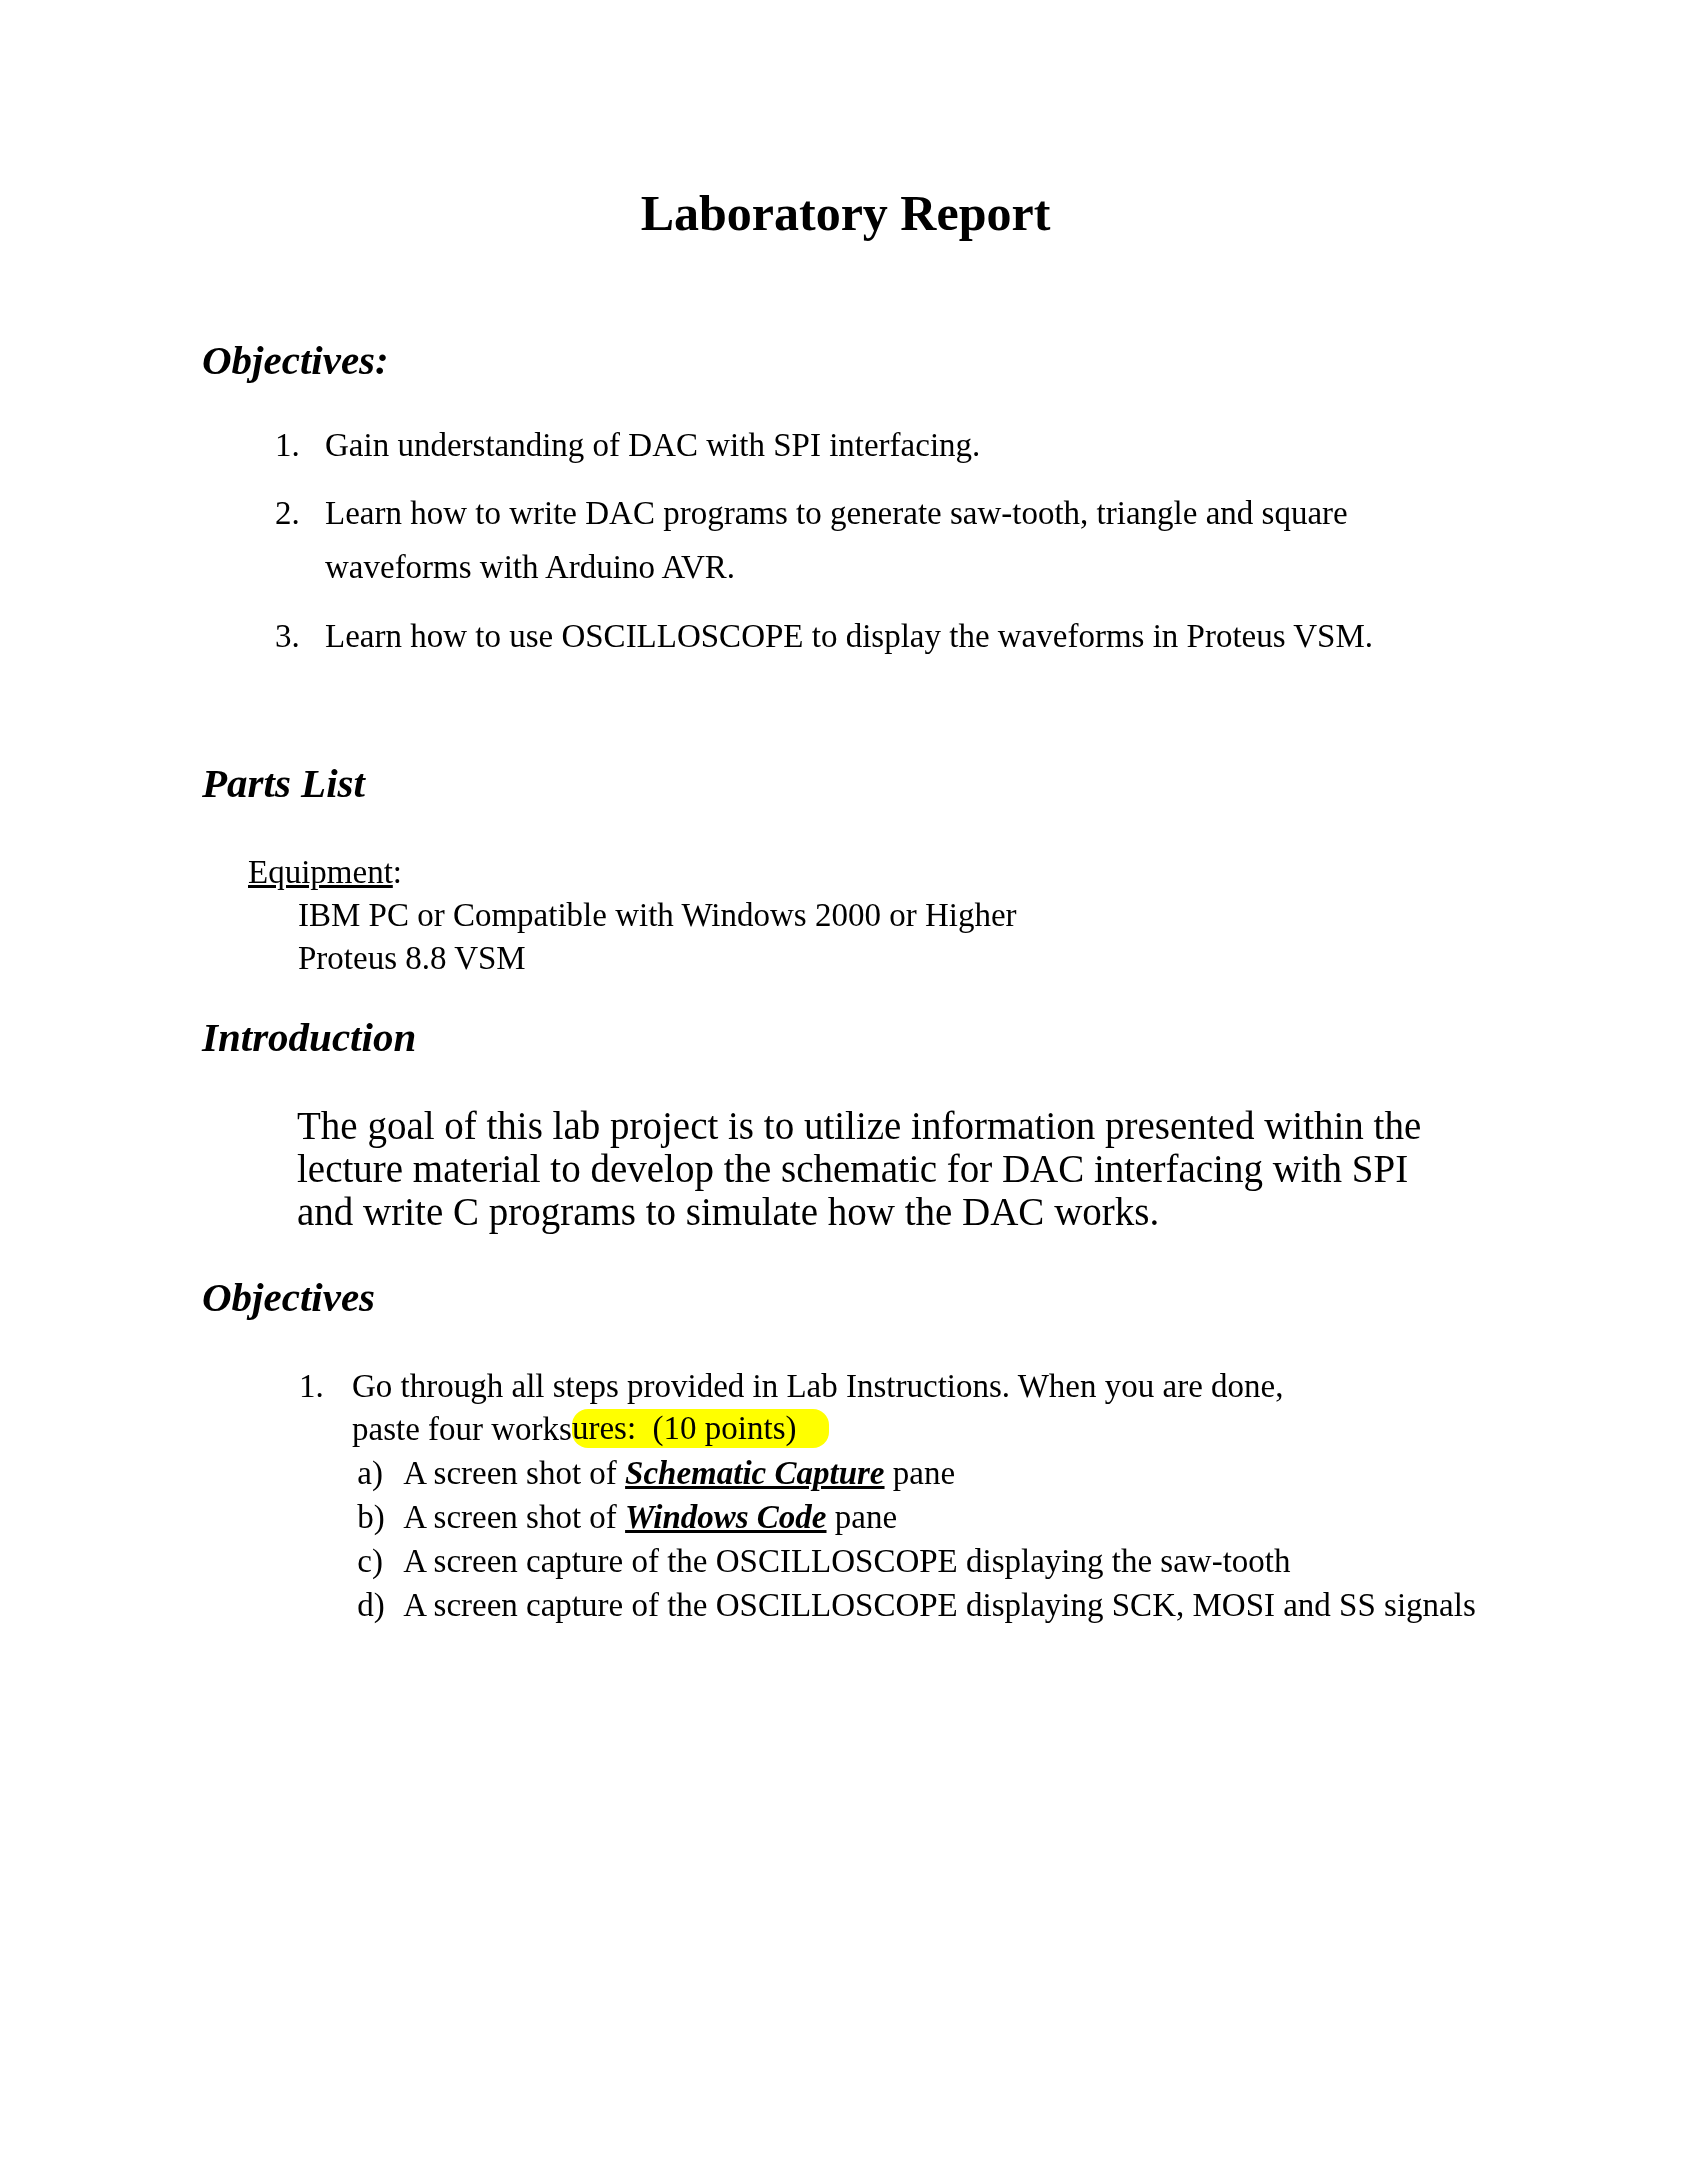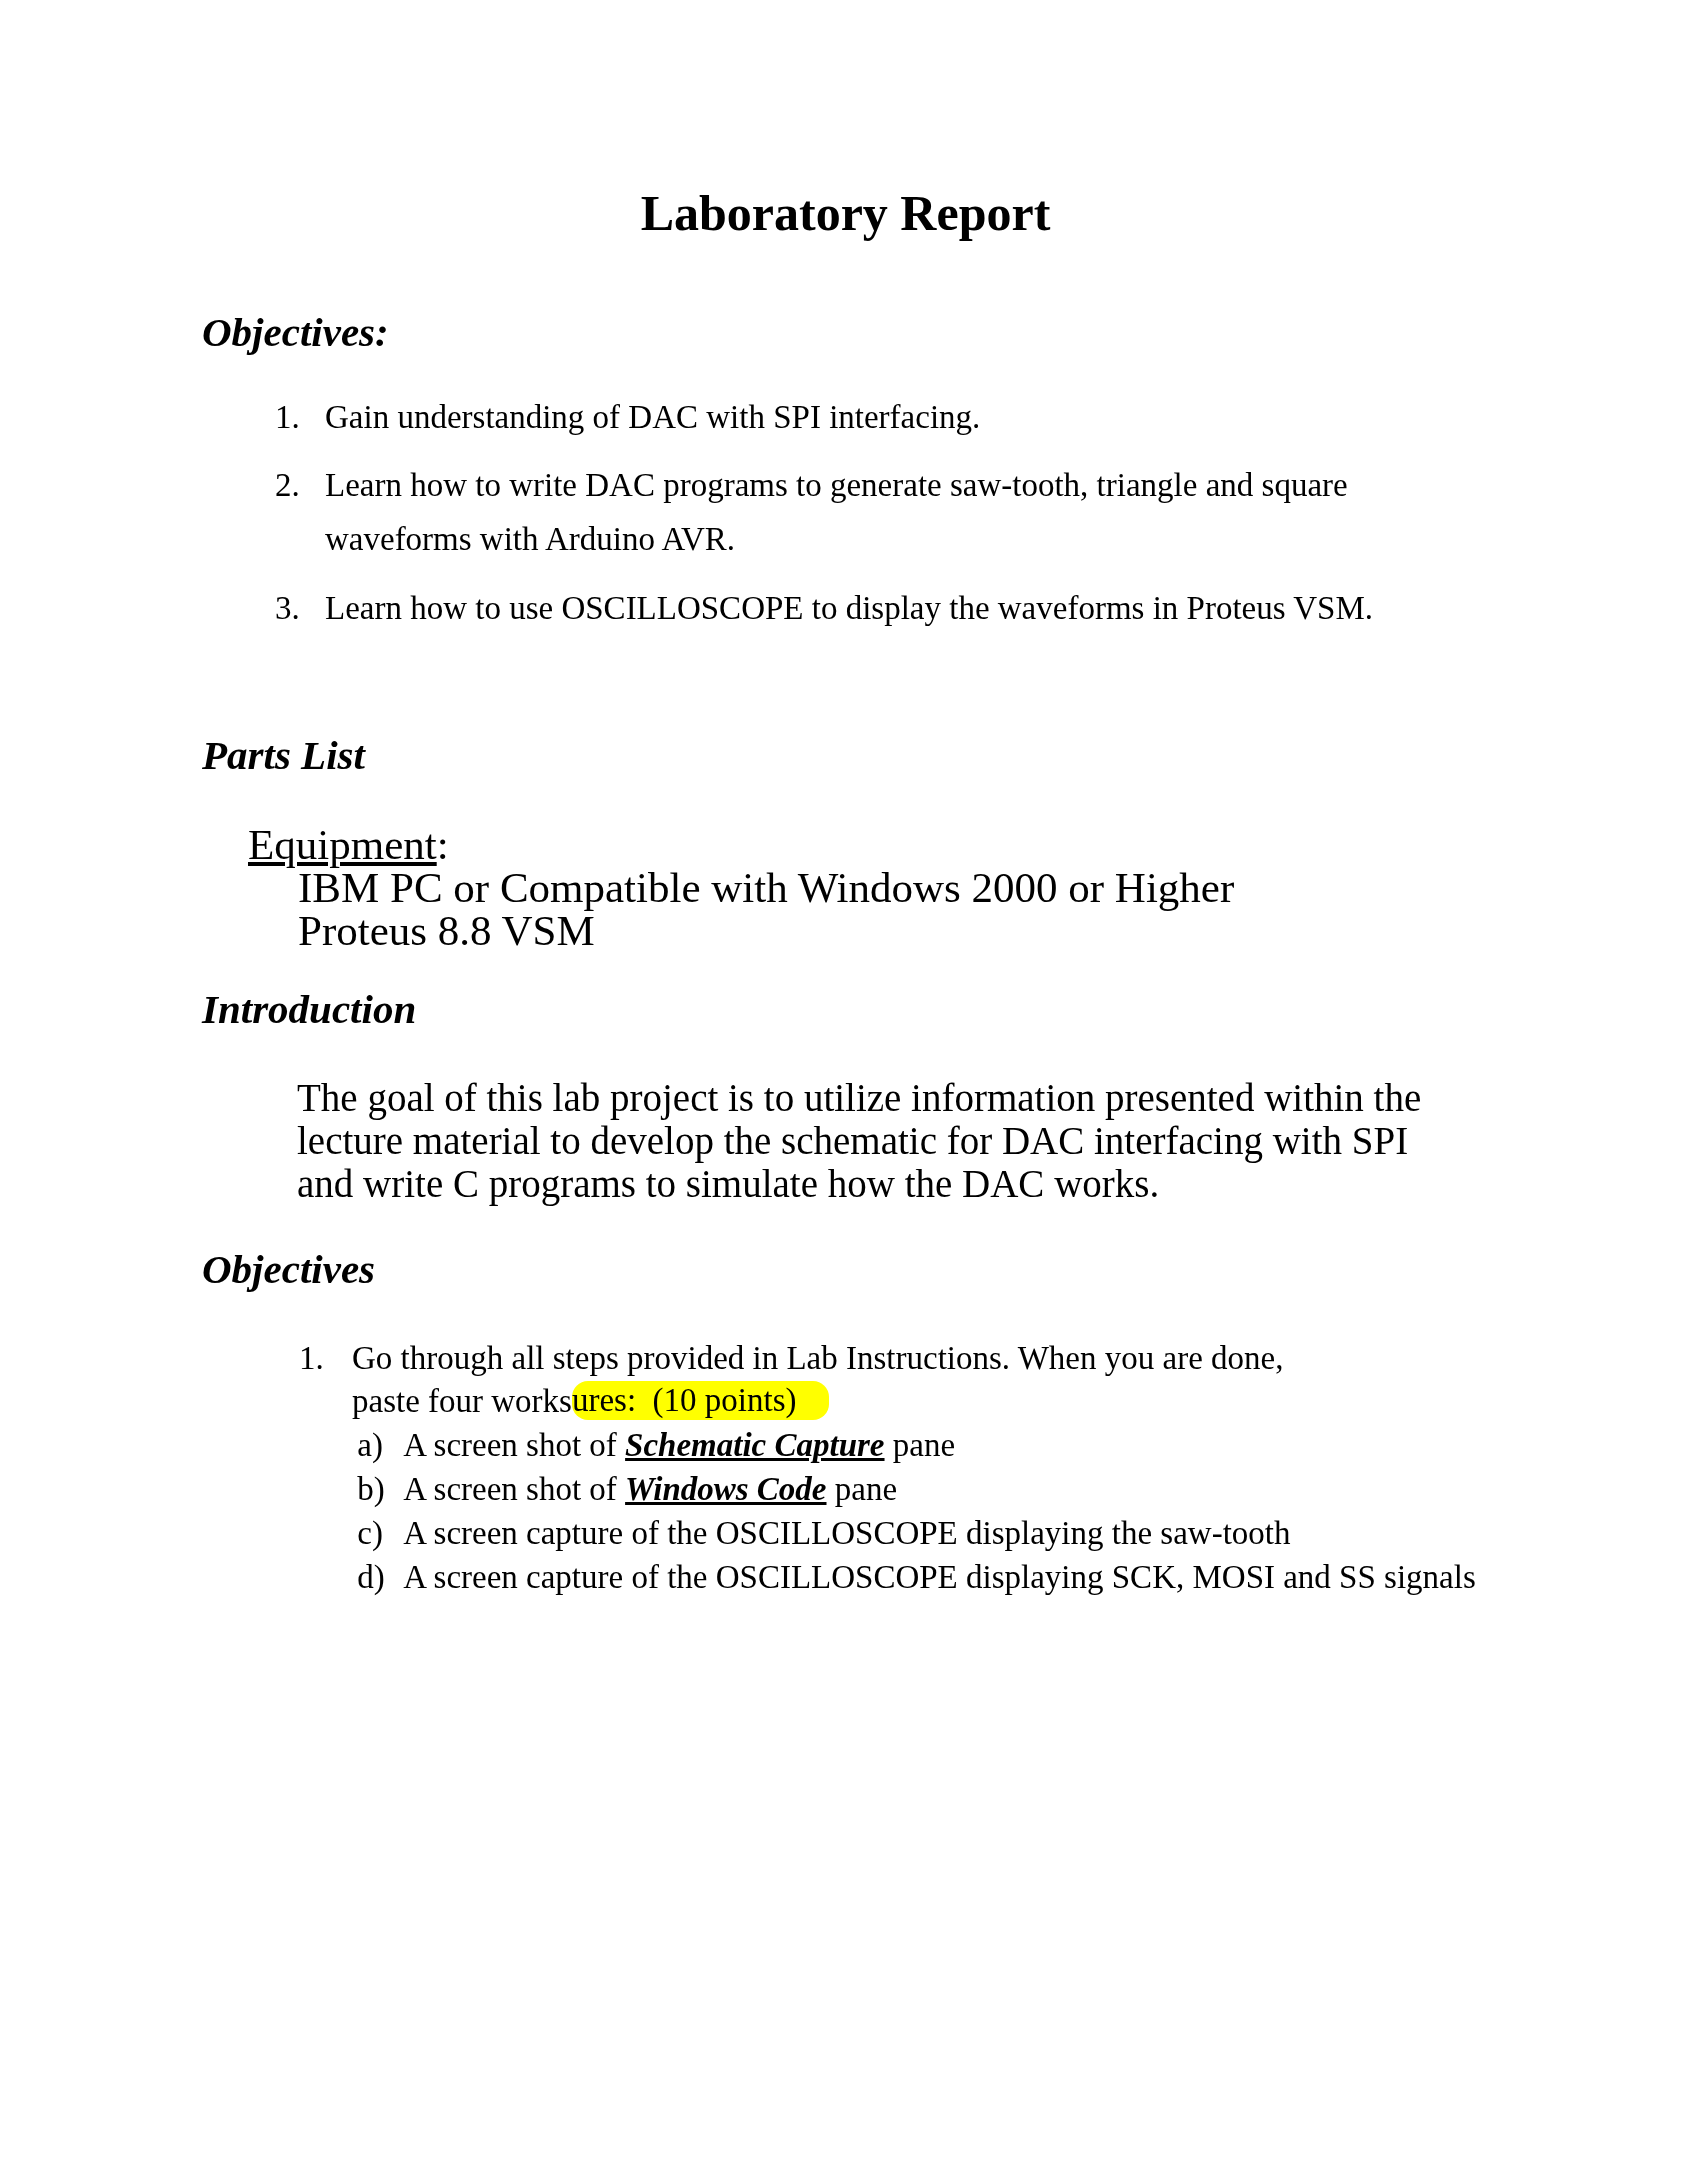--- a/index.html
+++ b/index.html
@@ -17,21 +17,21 @@
     width: 100%;
     height: 100%;
     padding: 185px 198px 0 202px;
   }
 
   .doc-title {
     text-align: center;
     font-size: 50px;
     font-weight: bold;
     line-height: 1.15;
-    margin-bottom: 68px;
+    margin-bottom: 96px;
   }
 
   .heading {
     font-size: 41px;
     font-weight: bold;
     font-style: italic;
     line-height: 43px;
   }
 
   body, .body-text { font-size: 33px; }
@@ -58,21 +58,21 @@
   .highlight {
     background: var(--highlight, #ffff00);
     padding: 1.3px 2.6px 1.3px 0;
   }
   .highlight-pad { padding-right: 32px; border-radius: 16px; }
 
   
   .parts-heading { margin-top: 99px; }
   .equipment-block {
     margin-top: 46px;
-    font-size: 43px;
+    font-size: 33px;
     line-height: 43px;
   }
   .equipment-label-line { margin-left: 46px; }
   .underline { text-decoration: underline; }
   .equipment-item { margin-left: 96px; }
 
   
   .introduction-heading { margin-top: 36px; }
   .intro-paragraph {
     margin-top: 45px;

